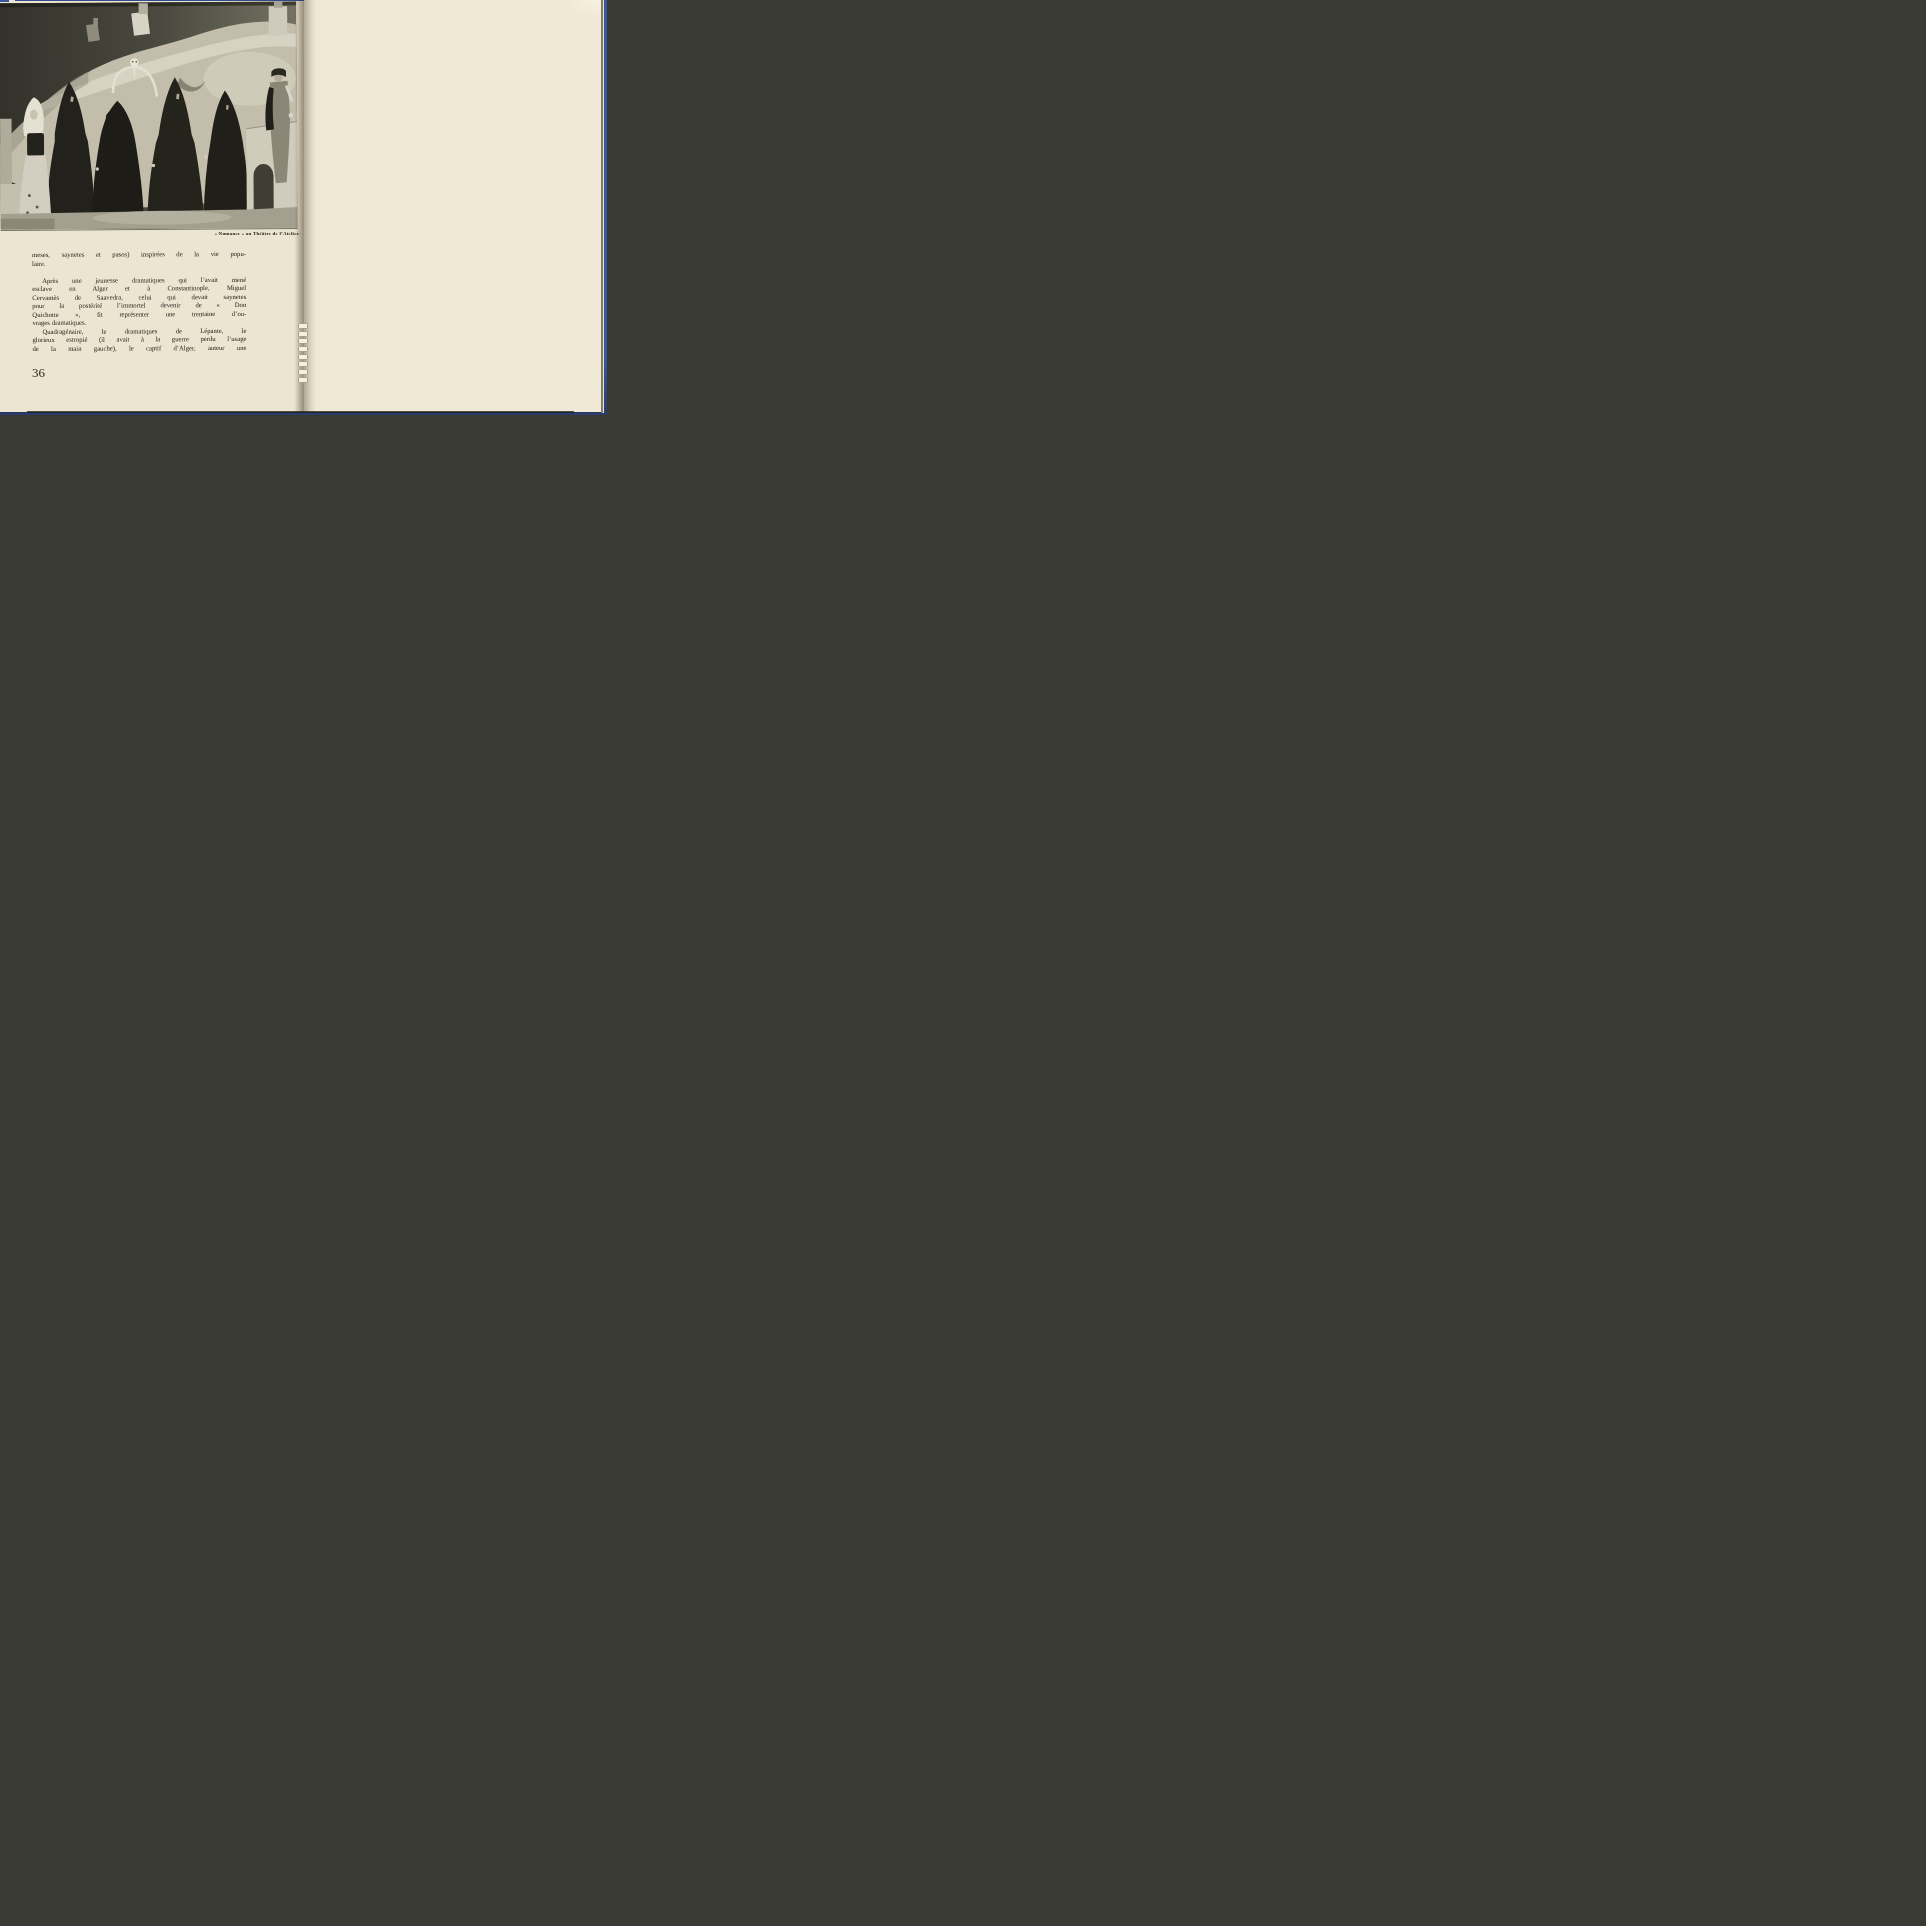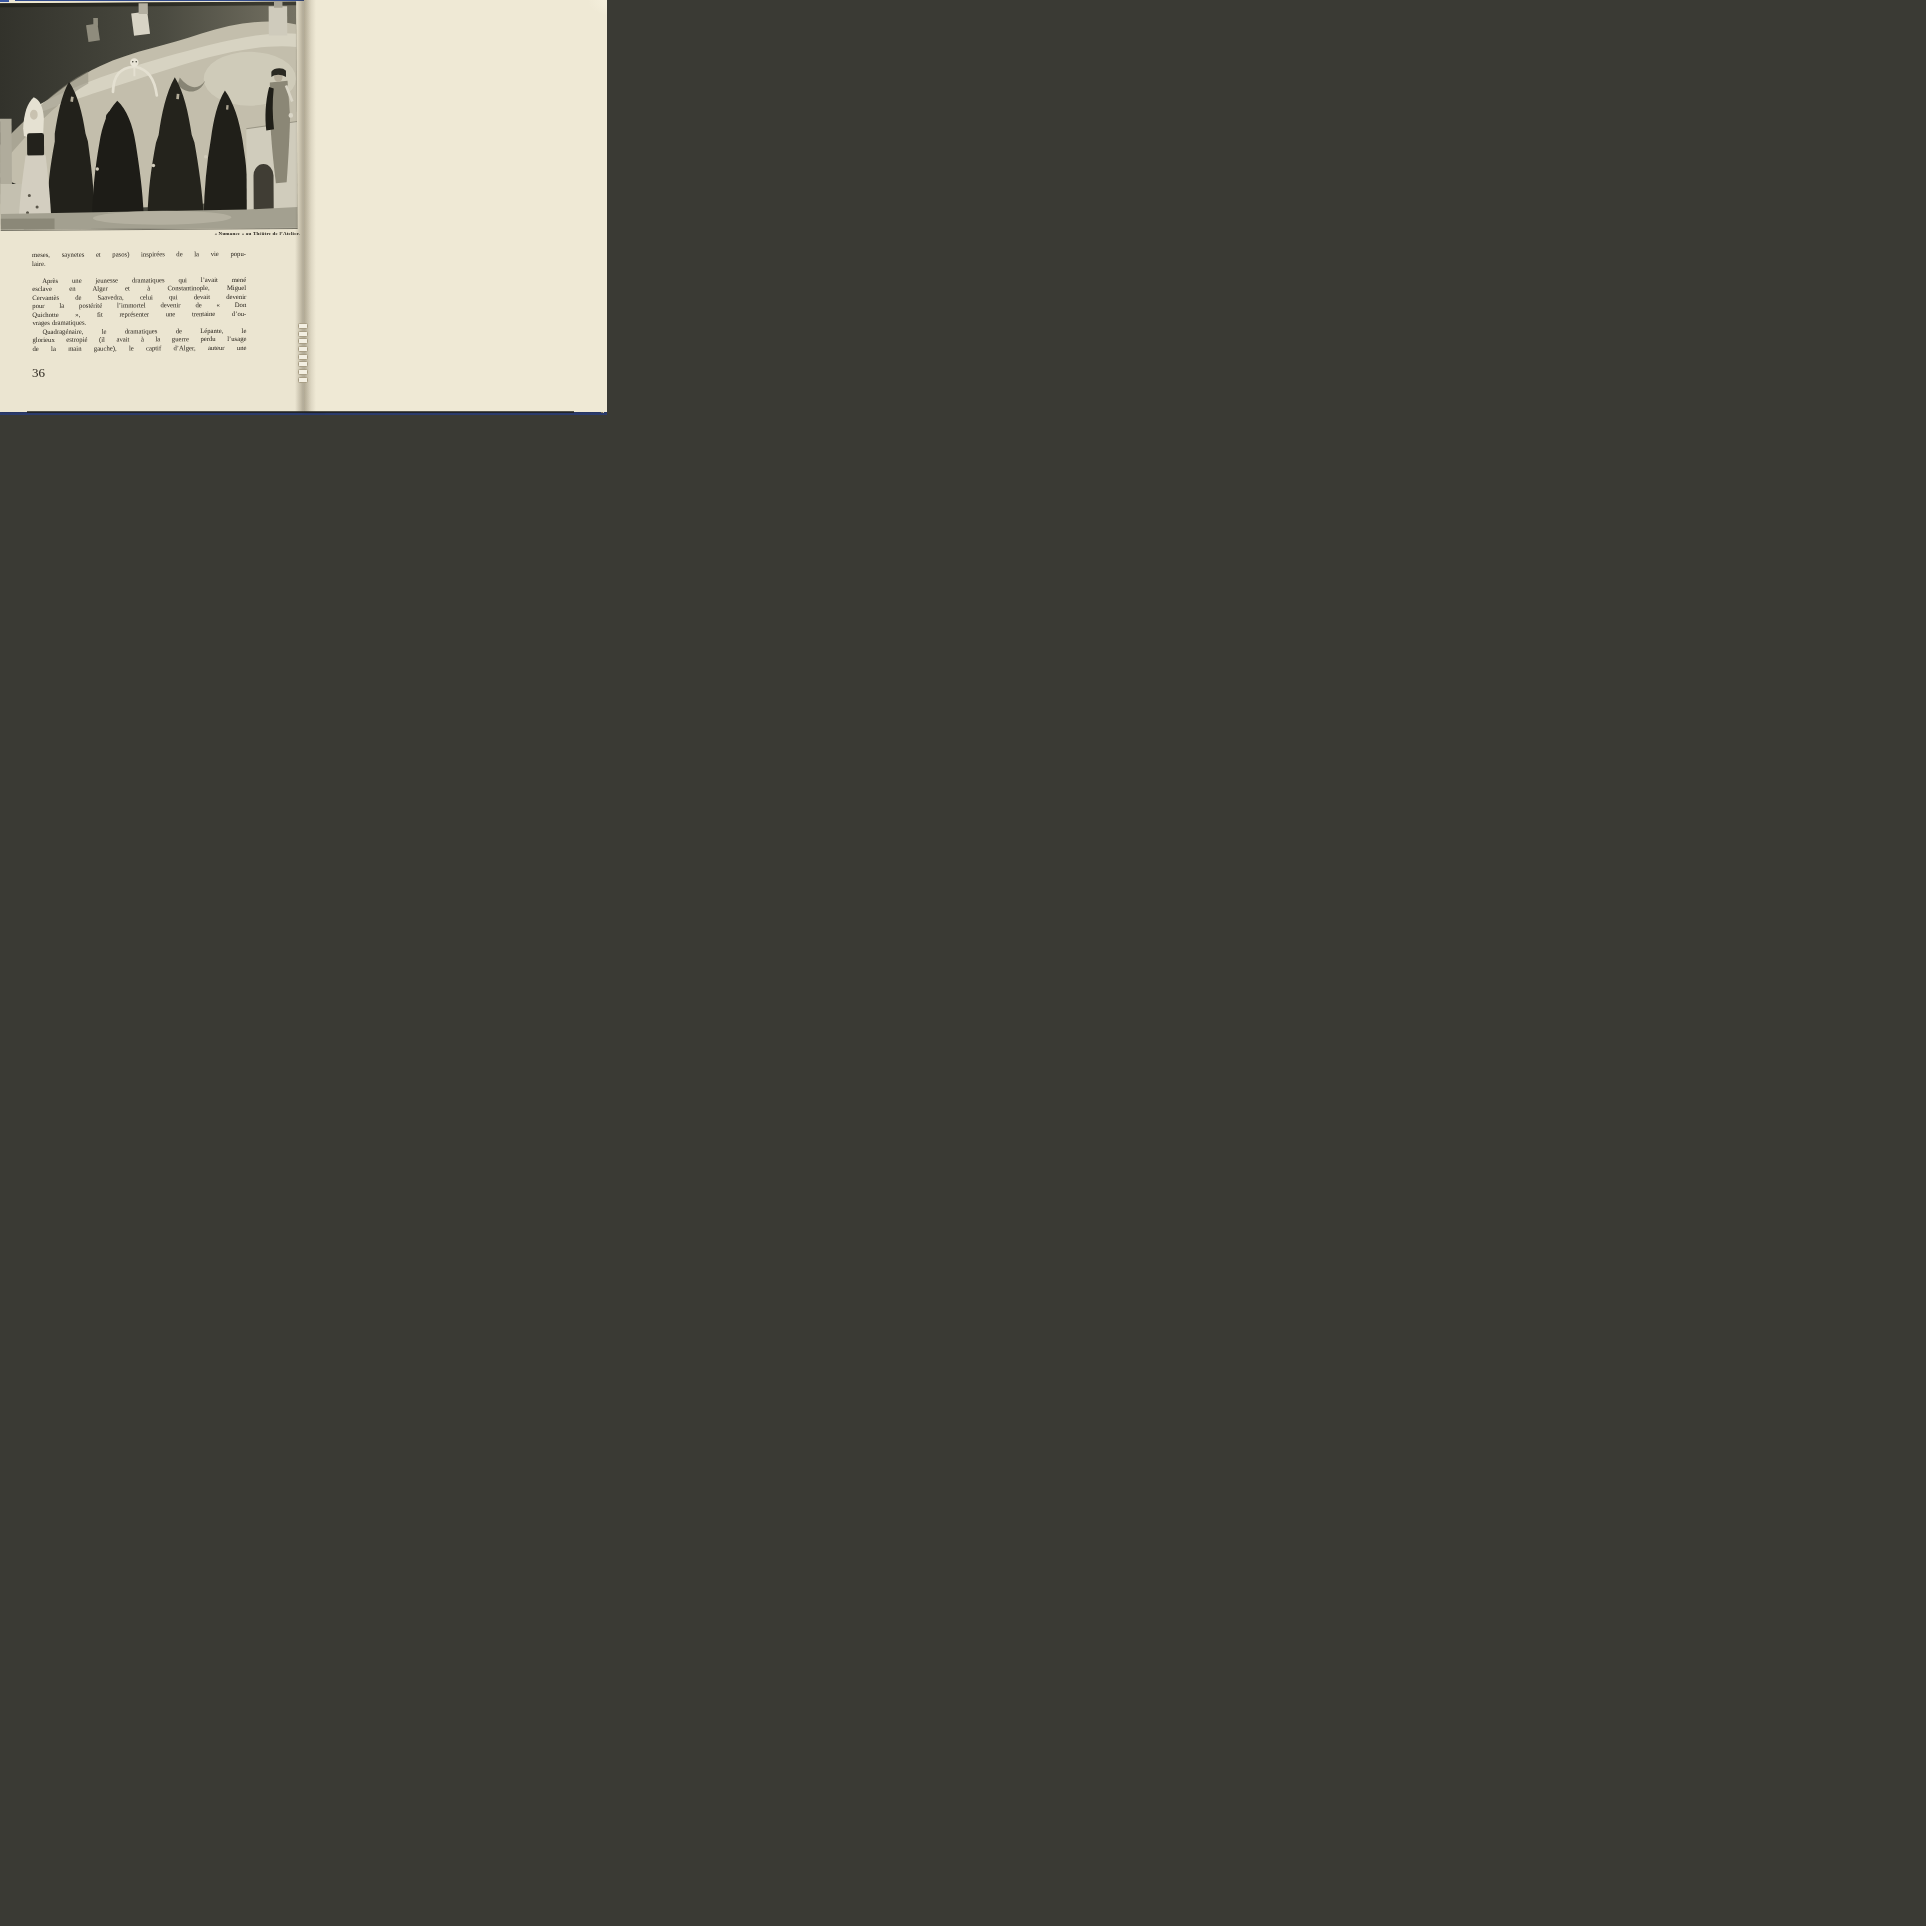--- a/index.html
+++ b/index.html
@@ -1,19 +1,19 @@
 <!DOCTYPE html>
 <html style="font-size:6.2px"><head>
 <meta charset="utf-8">
 <style>
   html,body{margin:0;padding:0;background:#3a3a34;}
   .canvas{position:absolute;top:0;left:0;width:607px;height:415px;overflow:hidden;
           font-family:"Liberation Serif","DejaVu Serif",serif;color:#231e17;}
   .cover-bg{position:absolute;inset:0;background:linear-gradient(180deg,#3a57a0 0%,#3a57a0 86%,#2c3c6e 100%);}
-  .page{position:absolute;box-shadow:0 0 2.3px rgba(0,0,0,.35);padding-left:21px;}
+  .page{position:absolute;box-shadow:0 0 2.3px rgba(0,0,0,.35);}
   .left-page{left:0;top:0.8px;width:304px;height:411px;background:#ebe5d1;}
   .right-page{left:304px;top:0;width:297px;height:412px;background:#efe9d5;}
   .left-page::after{content:'';position:absolute;right:0;top:0;bottom:0;width:10px;
       background:linear-gradient(to right,rgba(64,52,30,0),rgba(64,52,30,.22));}
   .right-page::before{content:'';position:absolute;left:0;top:0;bottom:0;width:11.6px;
       background:linear-gradient(to left,rgba(64,52,30,0),rgba(64,52,30,.25));z-index:5;}
   .corner-light{position:absolute;right:0;top:0;width:35px;height:17.7px;
       background:radial-gradient(ellipse at top right,#f8f3e1 0%,rgba(248,243,225,0) 70%);}
   .page-stack-edge{position:absolute;left:601px;top:0;width:3.1px;height:413px;background:#e7e1cd;}
   .page-stack-edge::before{content:'';position:absolute;left:0.4px;top:0;bottom:0;width:1.5px;background:#8d8672;}
@@ -129,21 +129,21 @@
         </g>
       </svg>
     </div>
     <div class="caption left-caption">« Numance » au Théâtre de l’Atelier.</div>
     <div class="text-block left-text">
         <div class="line just">meses, saynetes et pasos) inspirées de la vie popu-</div>
         <div class="line">laire.</div>
         <div class="line blank">&nbsp;</div>
         <div class="line indent just">Après une jeunesse dramatiques qui l’avait mené</div>
         <div class="line just">esclave en Alger et à Constantinople, Miguel</div>
-        <div class="line just">Cervantès de Saavedra, celui qui devait devenir</div>
+        <div class="line just">Cervantès de Saavedra, celui qui devait saynetes</div>
         <div class="line just">pour la postérité l’immortel devenir de « Don</div>
         <div class="line just">Quichotte », fit représenter une trentaine d’ou-</div>
         <div class="line">vrages dramatiques.</div>
         <div class="line indent just">Quadragénaire, le dramatiques de Lépante, le</div>
         <div class="line just">glorieux estropié (il avait à la guerre perdu l’usage</div>
         <div class="line just">de la main gauche), le captif d’Alger, auteur une</div>
       </div>
     <div class="page-number">36</div>
   </div>
 

